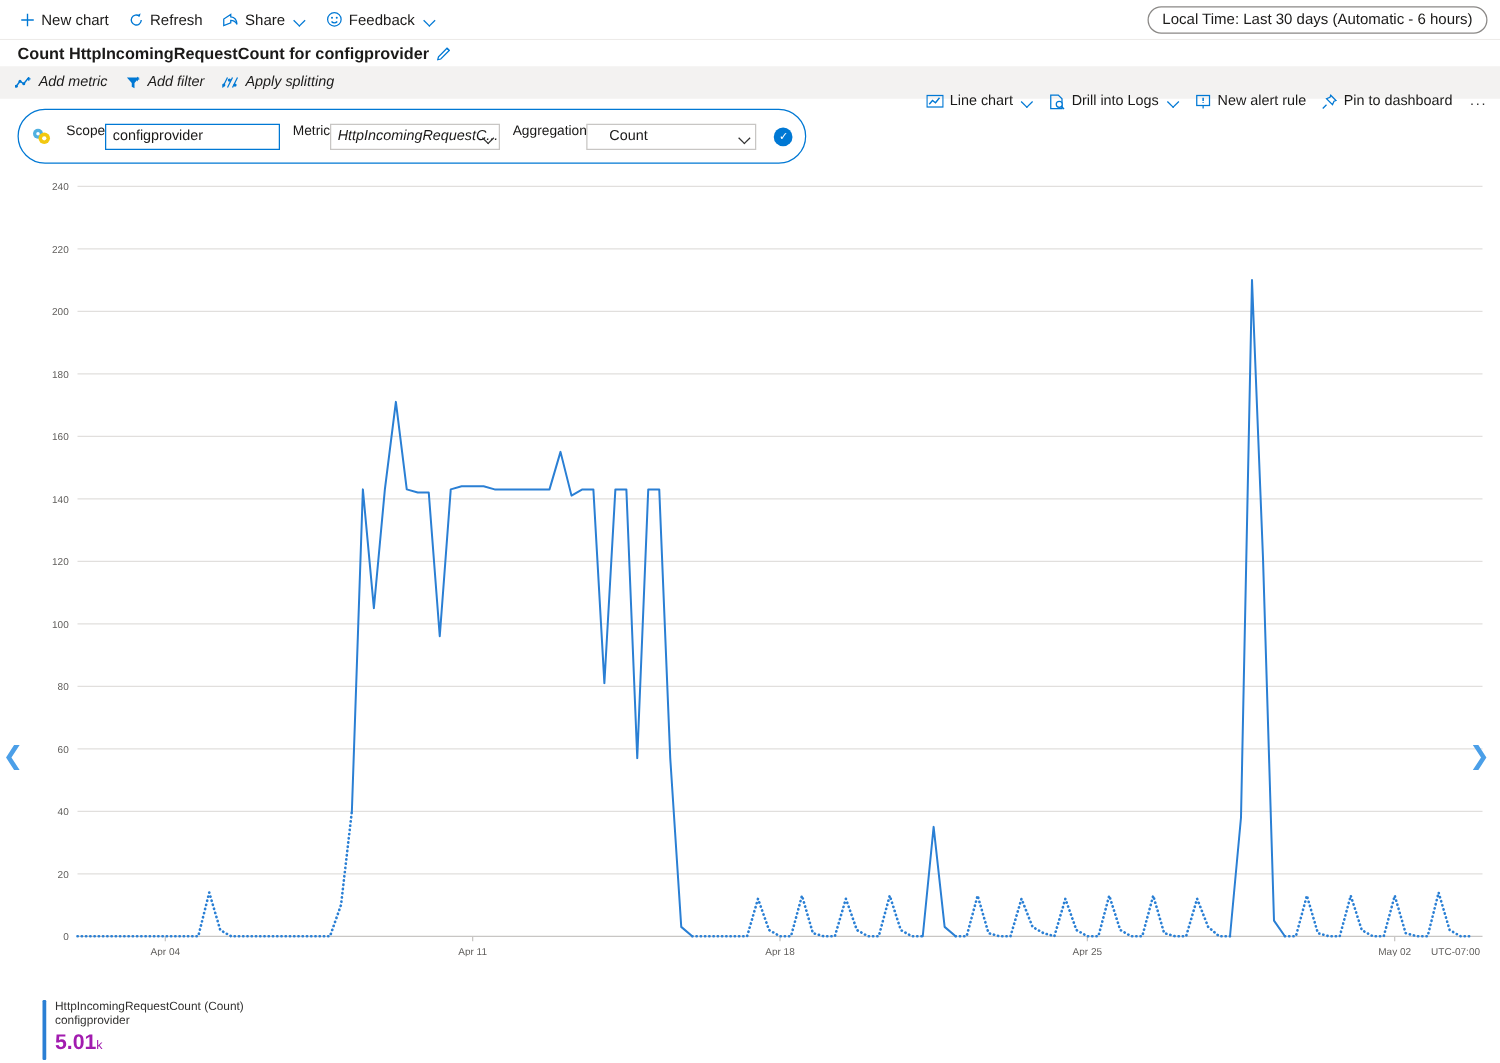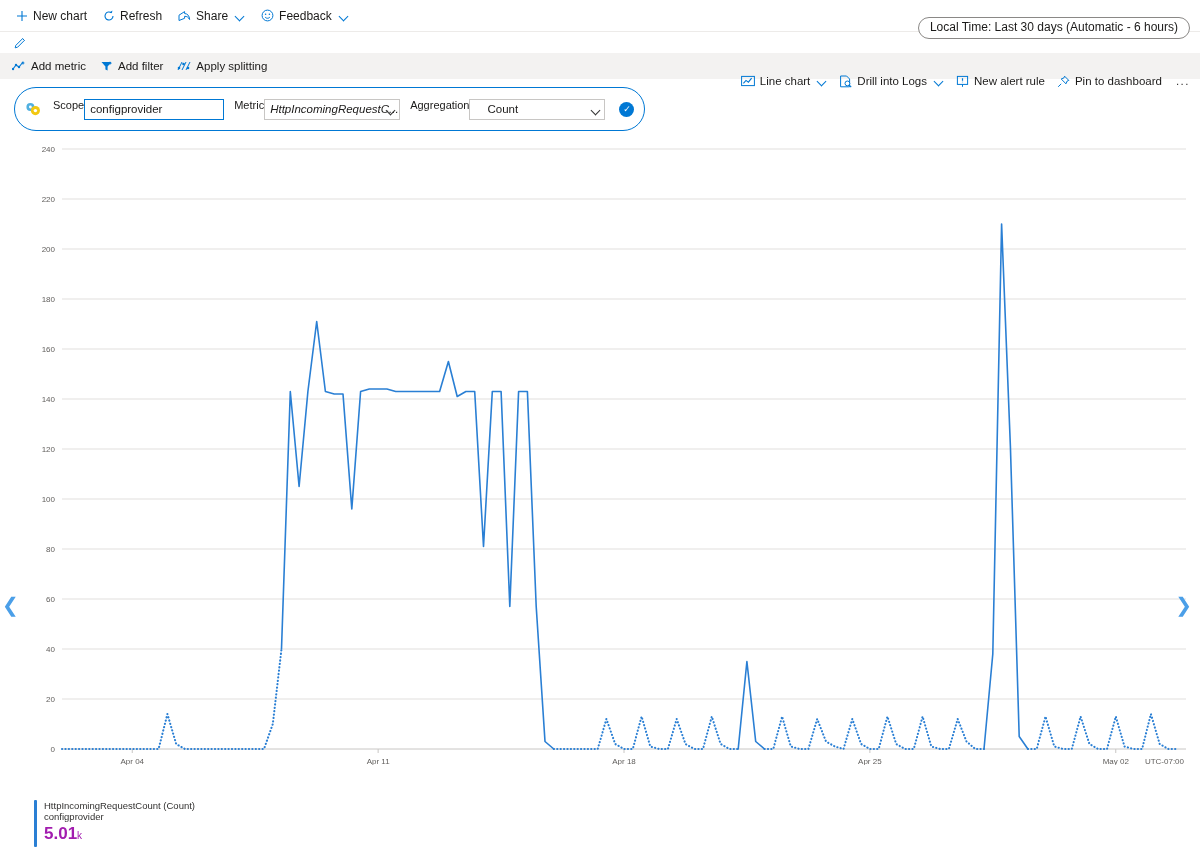--- a/index.html
+++ b/index.html
@@ -31,21 +31,21 @@
   }
   .cmd .glyph { color: #0078d4; display: inline-flex; align-items: center; }
   .caret { display:inline-block; width:10px; height:10px; position: relative; margin-left: 2px;}
   .caret::before{
     content:""; position:absolute; left:1px; top:2px;
     width:6px; height:6px;
     border-right:1.3px solid #0078d4; border-bottom:1.3px solid #0078d4;
     transform: rotate(45deg);
   }
   .timepill {
-    position: absolute; right: 10px; top: 17px;
+    position: absolute; right: 10px; top: 5px;
     border: 1px solid #8a8886; border-radius: 11px;
     padding: 2px 11px 3px;
     font-size: 12px; line-height: 15px;
     background: #fff; cursor: pointer; white-space: nowrap;
   }
 
   
   .charttitle {
     height: 22px;
     display: flex; align-items: center; gap: 6px;
@@ -56,21 +56,21 @@
   .pencil { color:#0078d4; cursor:pointer; display:inline-flex; }
 
   
   .metricbar {
     height: 26px; background: #f3f2f1;
     display: flex; align-items: center;
     padding: 0 12px;
     font-size: 11.5px;
     position: relative;
   }
-  .mb-left { display: flex; align-items: flex-end; gap: 14px; }
+  .mb-left { display: flex; align-items: flex-end; gap: 14px; font-style: italic; }
   .mb-right {
     position: absolute; right: 8px; top: 15px; height: 26px;
     display: flex; align-items: center; gap: 12px;
   }
   .mitem { display: flex; align-items: center; gap: 5px; cursor: pointer; white-space: nowrap; }
   .mitem .glyph { color: #0078d4; display: inline-flex; align-items: center; }
   .ellipsis { letter-spacing: 1.5px; color: #323130; cursor: pointer; padding: 0 2px; }
 
   
   .pillwrap { padding: 8px 0 0 14px; }
@@ -187,20 +187,21 @@
           </svg>
       </span>
       <span>Feedback</span>
       <span class="caret"></span>
     </div>
 
     <div class="timepill">Local Time: Last 30 days (Automatic - 6 hours)</div>
   </div>
 
   <div class="charttitle">
+    <span>Count HttpIncomingRequestCount for configprovider</span>
     <span class="pencil">
       <svg width="13" height="13" viewBox="0 0 13 13">
           <path d="M1.2 11.8l.6-2.4L8.6 2.6l1.8 1.8-6.8 6.8-2.4.6z" stroke="#0078d4" stroke-width="1" fill="none"></path>
           <path d="M8.6 2.6 10.4 4.4" stroke="#0078d4" stroke-width="1"></path>
         </svg>
     </span>
   </div>
 
   <div class="metricbar">
     <div class="mb-left">

